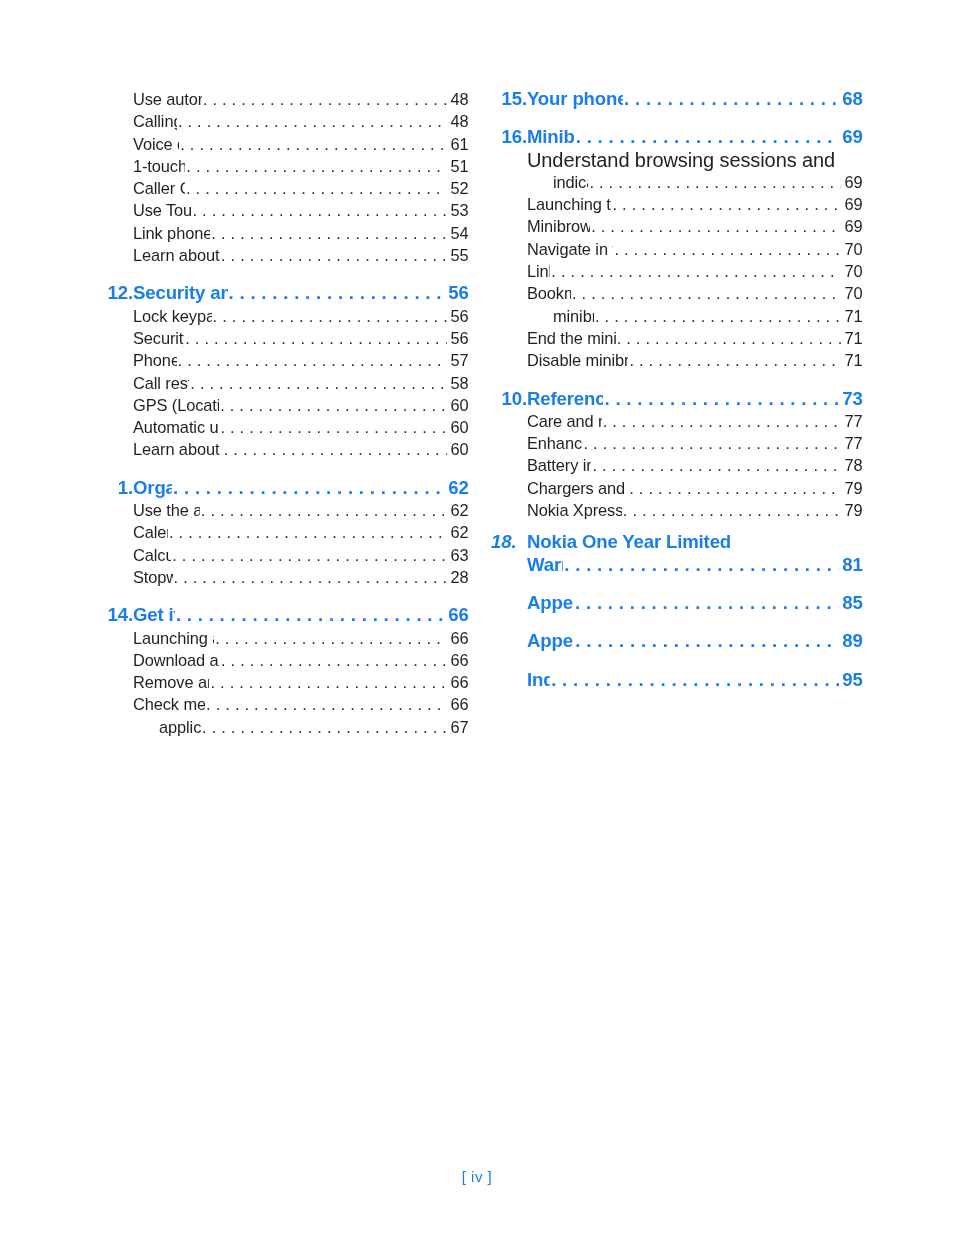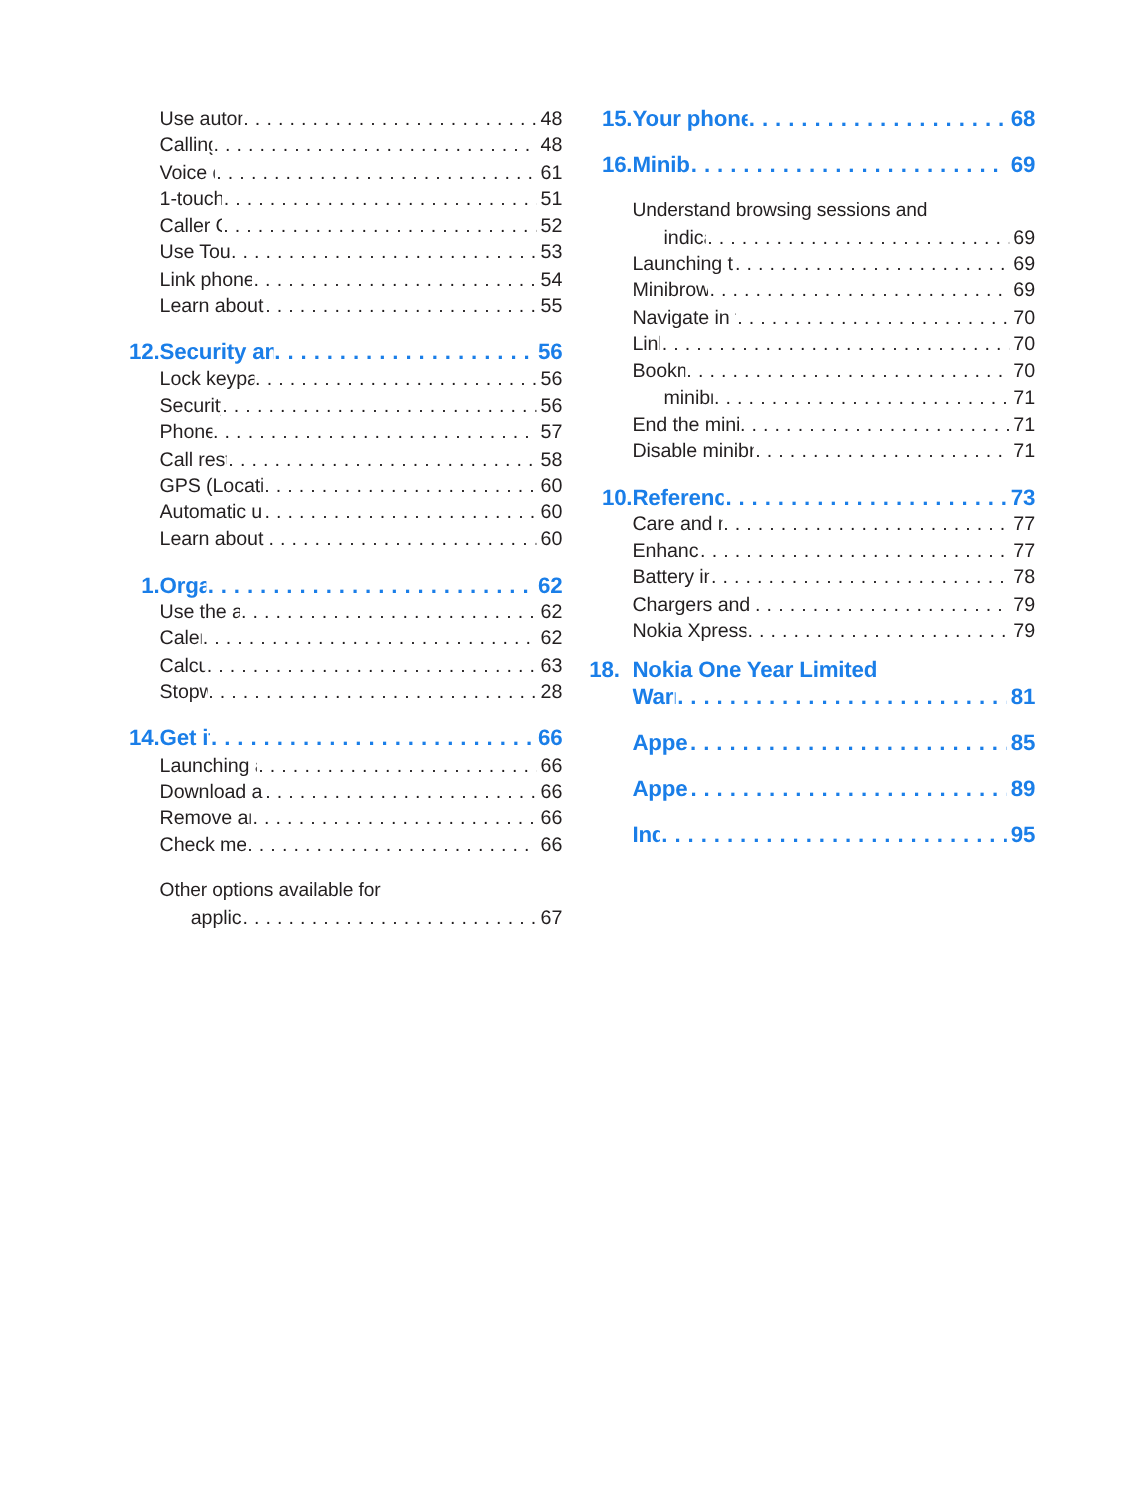--- a/index.html
+++ b/index.html
@@ -85,26 +85,25 @@
     word-spacing: 0.5px;
   }
   .entry .pageno { min-width: 21px; }
 
   
   .entry-wrap {
     padding-left: 69px;
   }
   .entry-nolead {
     color: #231f20;
-    font-size: 16px;
+    font-size: 20px;
     letter-spacing: -0.1px;
     padding-left: 43px;
     line-height: 22.3px;
     white-space: nowrap;
-    margin-top: 16px;
   }
 
   
   .heading {
     color: #1a7ee8;
     font-weight: bold;
     font-size: 18.6px;
     letter-spacing: -0.15px;
     padding-left: 7px;
     margin-top: 16px;
@@ -126,21 +125,21 @@
   .heading-wrap {
     color: #1a7ee8;
     font-weight: bold;
     font-size: 18.6px;
     letter-spacing: -0.15px;
     padding-left: 7px;
     line-height: 22.3px;
     white-space: nowrap;
     display: flex;
   }
-  .heading-wrap .num { width: 36px; flex: 0 0 auto; }
+  .heading-wrap .num { width: 36px; flex: 0 0 auto; font-style: italic; }
 
   
   .heading-plain {
     padding-left: 43px;
   }
 
   
   .footer {
     position: absolute;
     left: 0;
@@ -284,21 +283,20 @@
         <div class="toc-row entry">
           <span class="toc-label">Remove an application.</span>
           <span class="leader"></span>
           <span class="pageno">66</span>
         </div>
         <div class="toc-row entry">
           <span class="toc-label">Check memory status</span>
           <span class="leader"></span>
           <span class="pageno">66</span>
         </div>
-        <div class="entry-nolead">Other options available for</div>
         <div class="toc-row entry entry-wrap">
           <span class="toc-label">applications.</span>
           <span class="leader"></span>
           <span class="pageno">67</span>
         </div>
       </div>
     <div class="col col-right" id="col-right">
         <div class="toc-row heading">
           <span class="num">15.</span>
           <span class="toc-label">Your phone and other devices.</span>
@@ -409,13 +407,14 @@
           <span class="pageno">89</span>
         </div>
         <div class="toc-row heading heading-plain">
           <span class="toc-label">Index</span>
           <span class="leader"></span>
           <span class="pageno">95</span>
         </div>
       </div>
   </div>
 
+  <div class="footer">[ iv ]</div>
 </div>
 
 </body></html>

